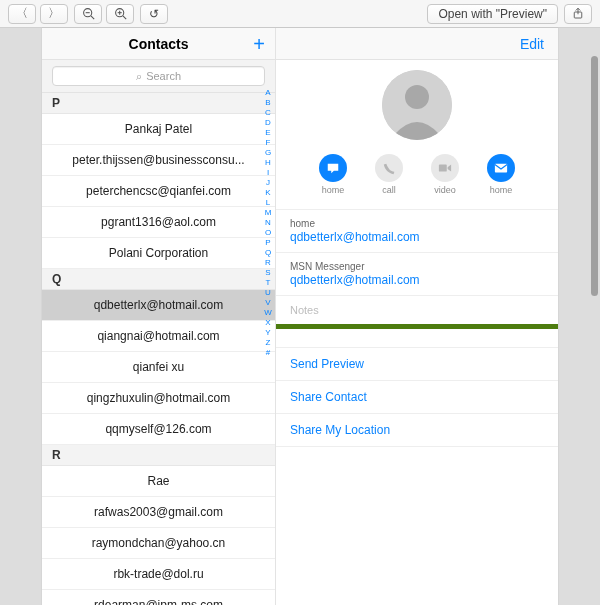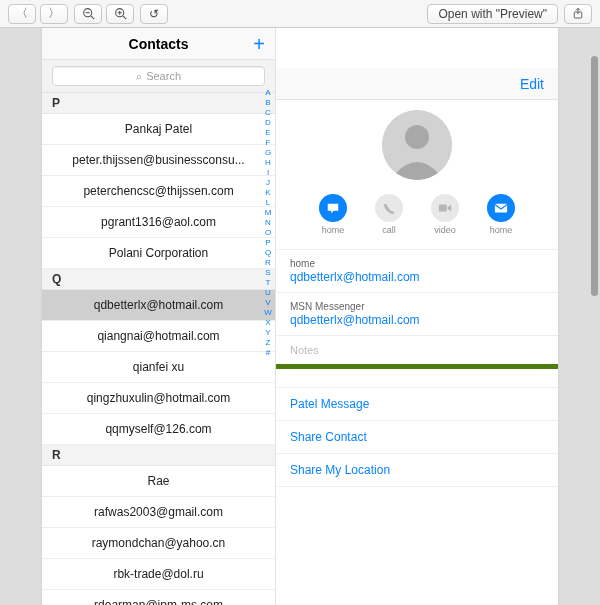--- a/index.html
+++ b/index.html
@@ -138,21 +138,20 @@
       position: relative;
     }
     .right-header {
       height: 32px;
       display: flex;
       align-items: center;
       justify-content: flex-end;
       padding: 0 14px;
       border-bottom: 1px solid #e3e3e3;
       background: #f9f9f9;
-      margin-top: 40px;
     }
     .edit-btn { color: #0a84ff; font-size: 14px; }
     .profile {
       padding: 10px 0 14px;
       display: flex;
       flex-direction: column;
       align-items: center;
       border-bottom: 1px solid #eee;
     }
     .avatar {
@@ -283,21 +282,21 @@
       <div class="search-row">
         <div class="search-field">
           <span class="search-icon">⌕</span>
           <span>Search</span>
         </div>
       </div>
       <div class="list" id="contact-list">
           <div class="section-header">P</div>
           <div class="row">Pankaj Patel</div>
           <div class="row">peter.thijssen@businessconsu...</div>
-          <div class="row">peterchencsc@thijssen.com</div>
+          <div class="row">peterchencsc@qianfei.com</div>
           <div class="row">pgrant1316@aol.com</div>
           <div class="row">Polani Corporation</div>
           <div class="section-header">Q</div>
           <div class="row selected">qdbetterlx@hotmail.com</div>
           <div class="row">qiangnai@hotmail.com</div>
           <div class="row">qianfei xu</div>
           <div class="row">qingzhuxulin@hotmail.com</div>
           <div class="row">qqmyself@126.com</div>
           <div class="section-header">R</div>
           <div class="row">Rae</div>
@@ -392,20 +391,20 @@
             <div class="info-value">qdbetterlx@hotmail.com</div>
           </div>
           <div class="info-section">
             <div class="info-label">MSN Messenger</div>
             <div class="info-value">qdbetterlx@hotmail.com</div>
           </div>
         </div>
       <div class="notes-section">Notes</div>
       <div class="spacer"></div>
       <div id="action-links">
-          <div class="action-link">Patel Message</div>
+          <div class="action-link">Send Preview</div>
           <div class="action-link">Share Contact</div>
           <div class="action-link">Share My Location</div>
         </div>
     </div>
 
   </div>
 </div>
 
 </body></html>

